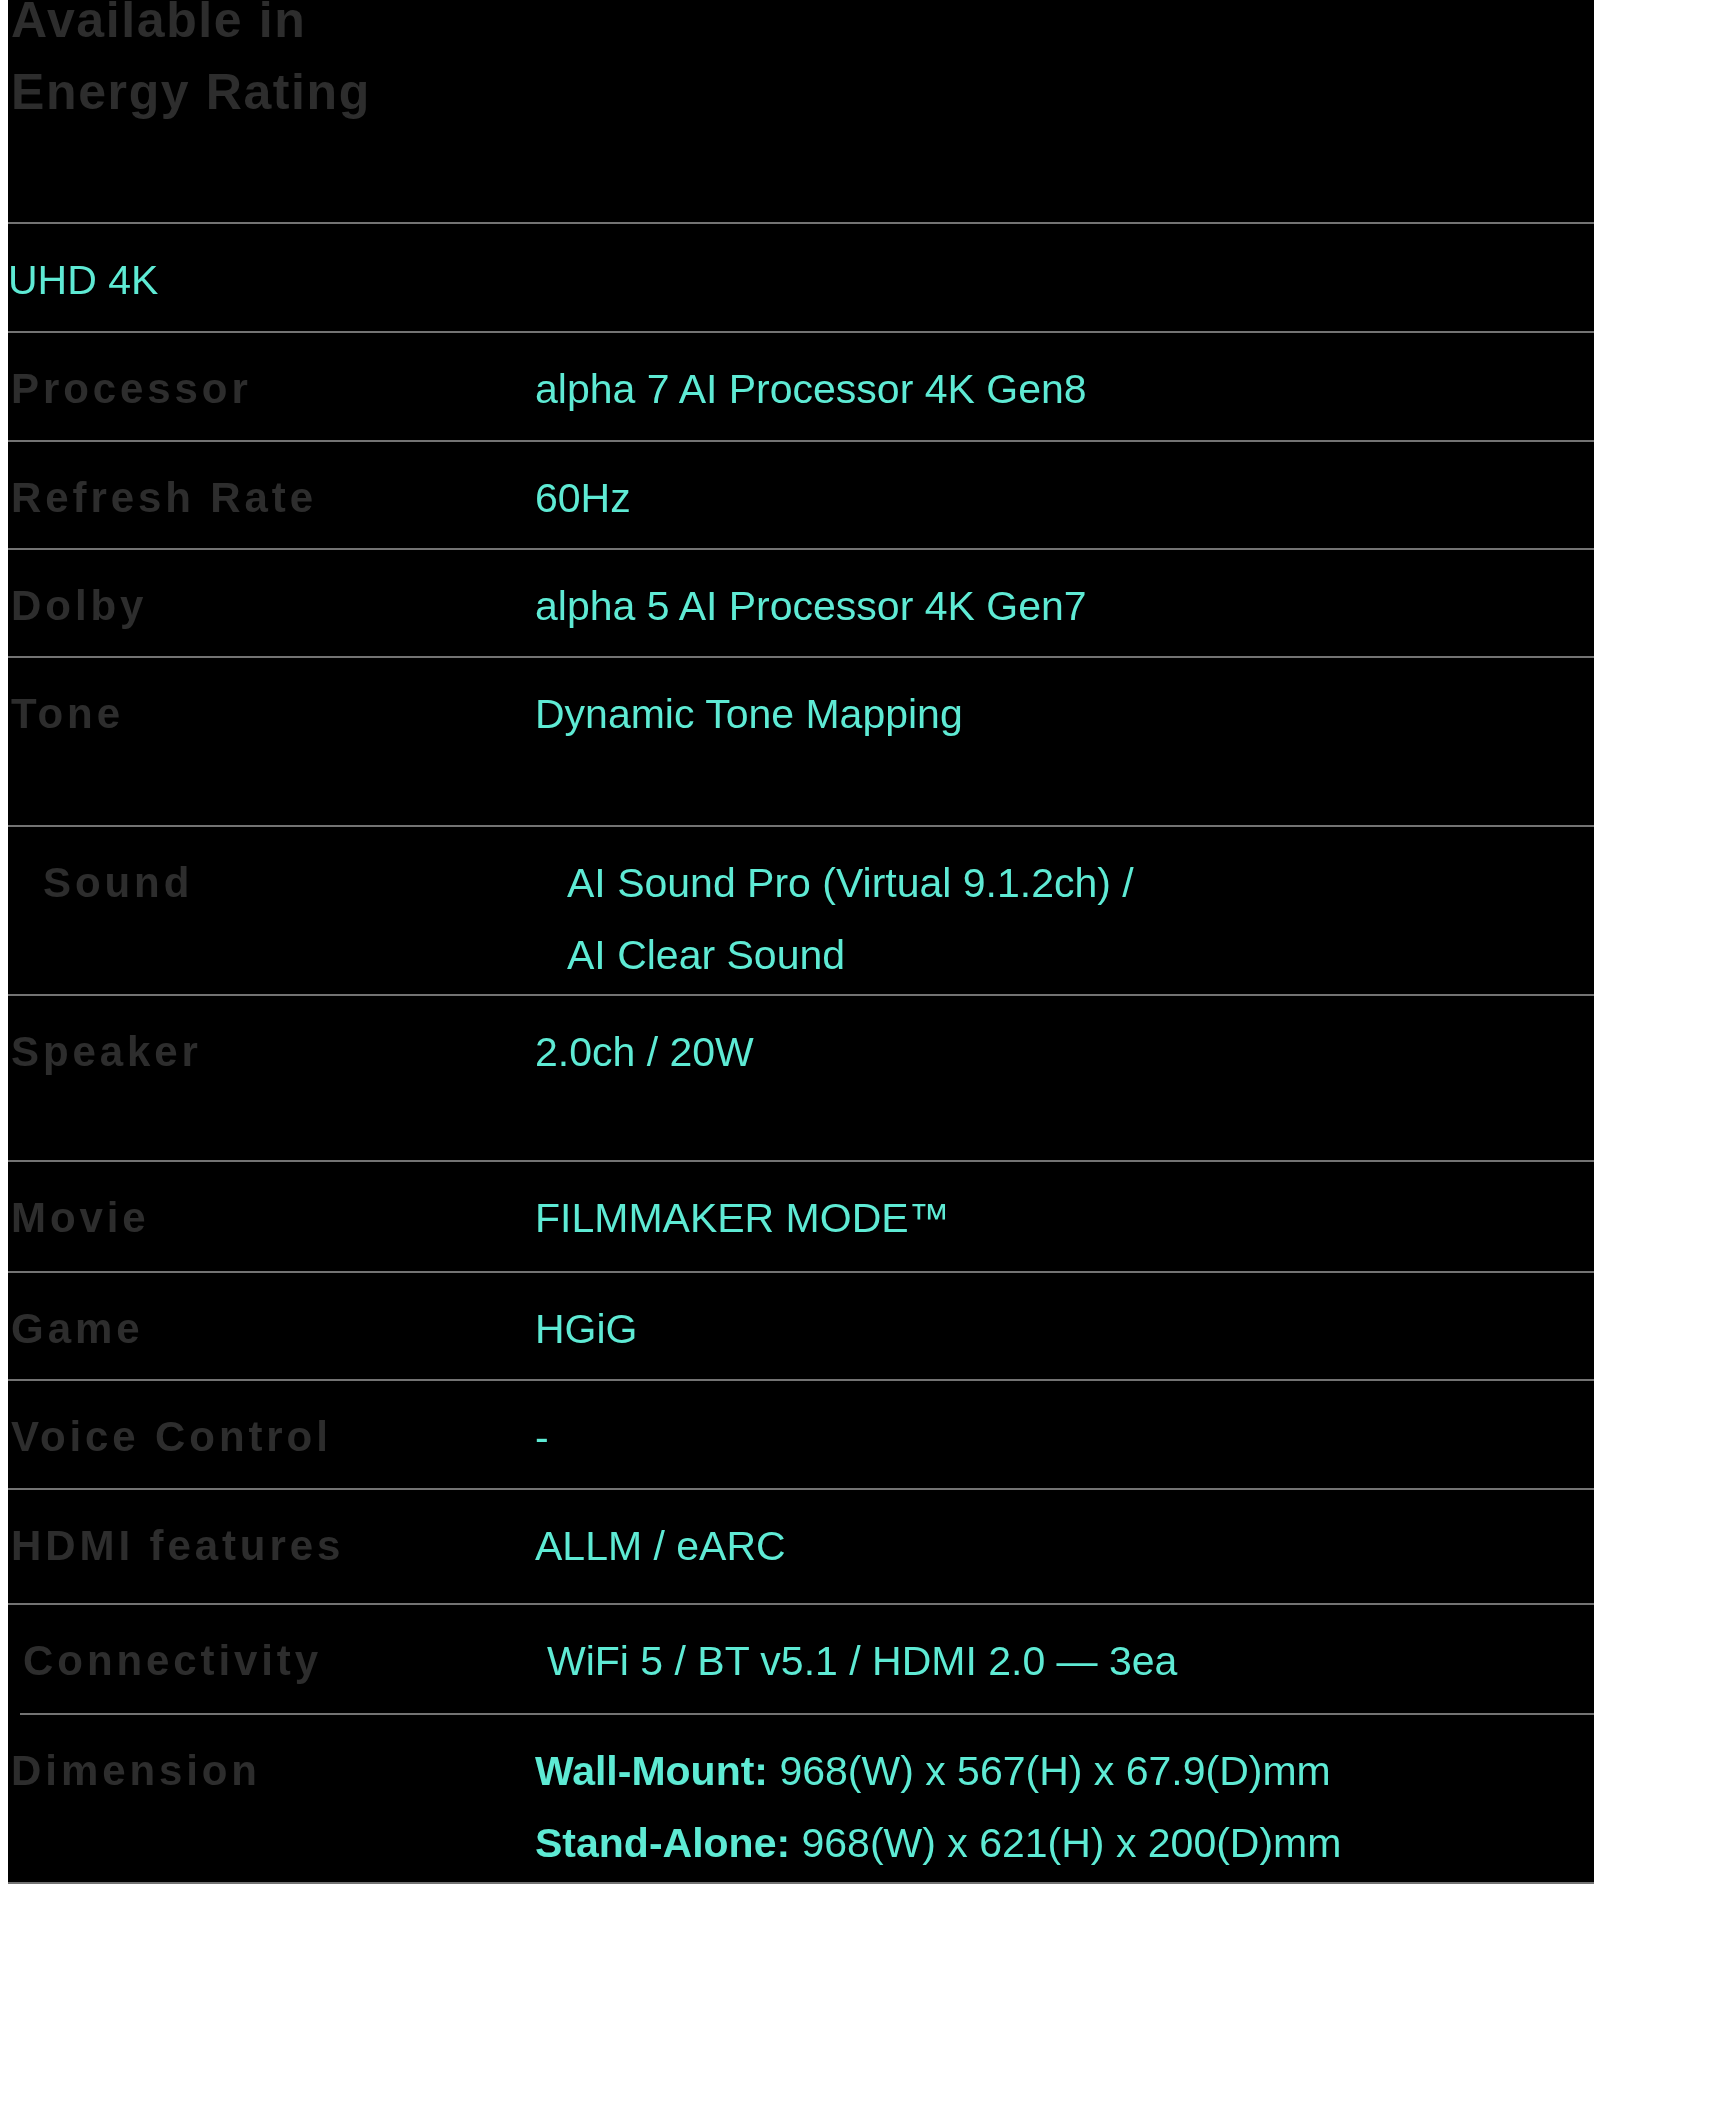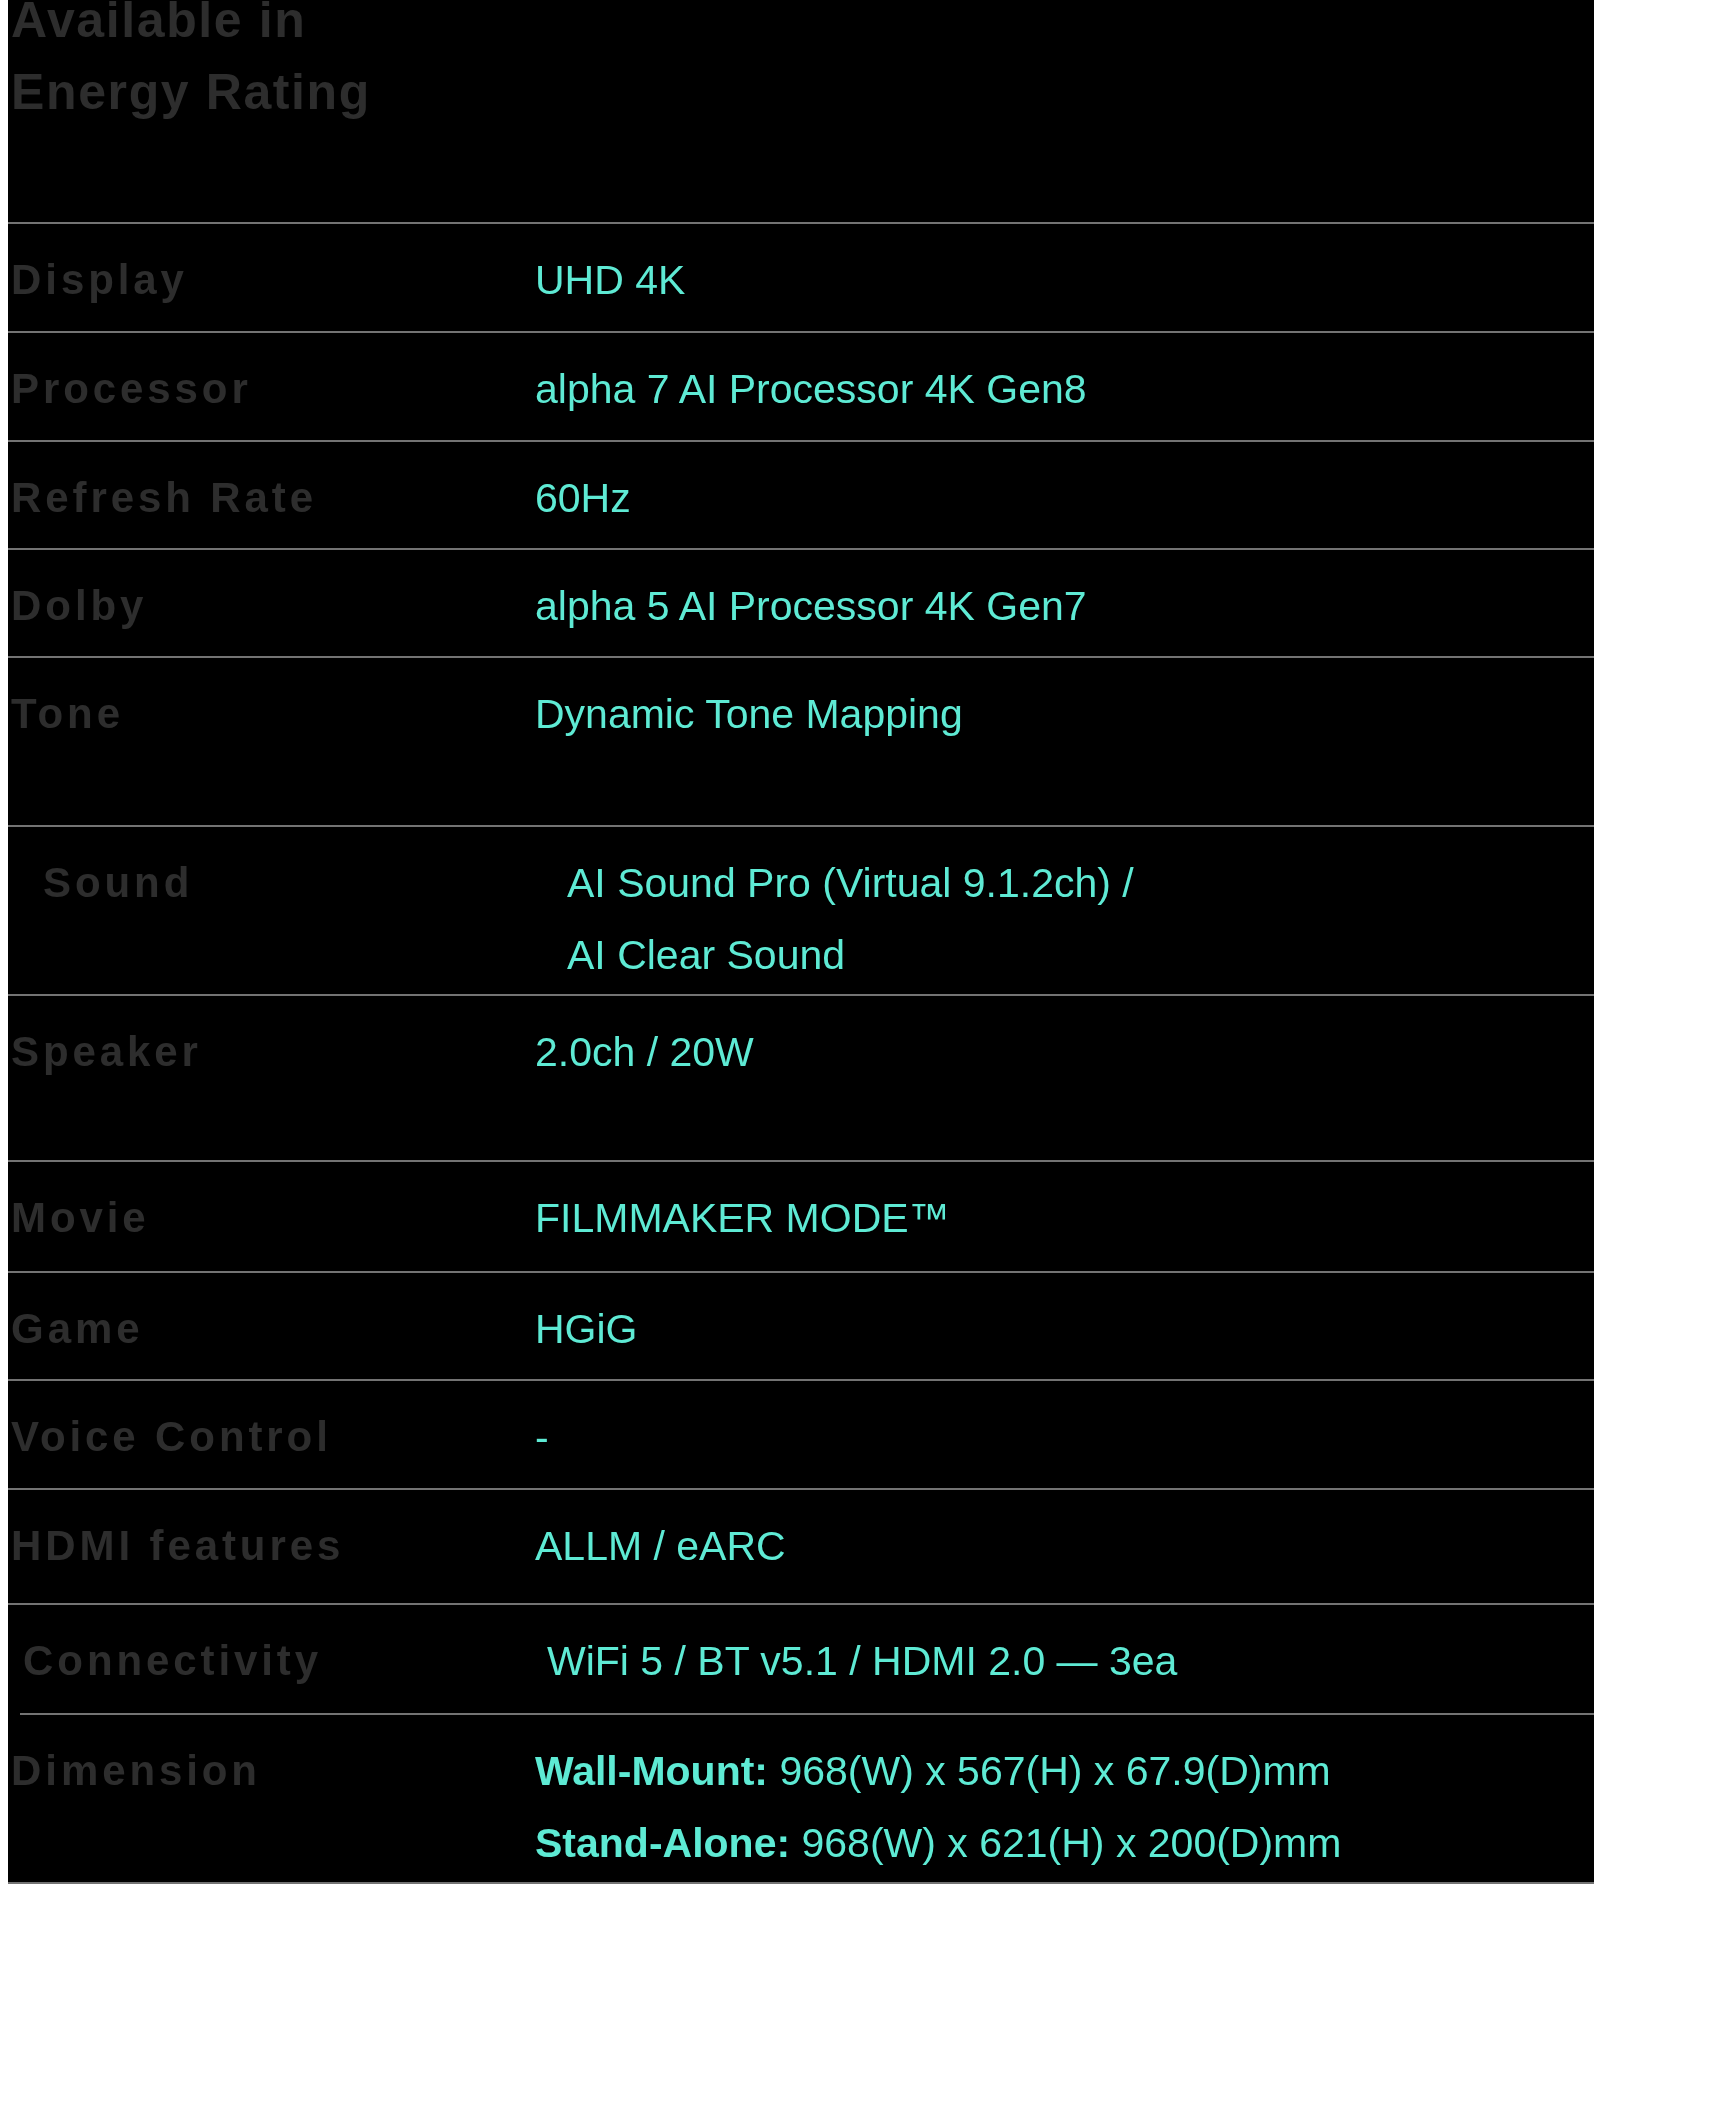--- a/index.html
+++ b/index.html
@@ -81,21 +81,20 @@
   <div class="spec-table">
 
     <div class="row head-row">
       <div class="head-label">
         <div>Available in</div>
         <div>Energy Rating</div>
       </div>
     </div>
 
     <div class="row h-139">
-      <div class="label">Display</div>
       <div class="value">UHD 4K</div>
     </div>
 
     <div class="row h-139">
       <div class="label">Processor</div>
       <div class="value">alpha 7 AI Processor 4K Gen8</div>
     </div>
 
     <div class="row h-138">
       <div class="label">Refresh Rate</div>

